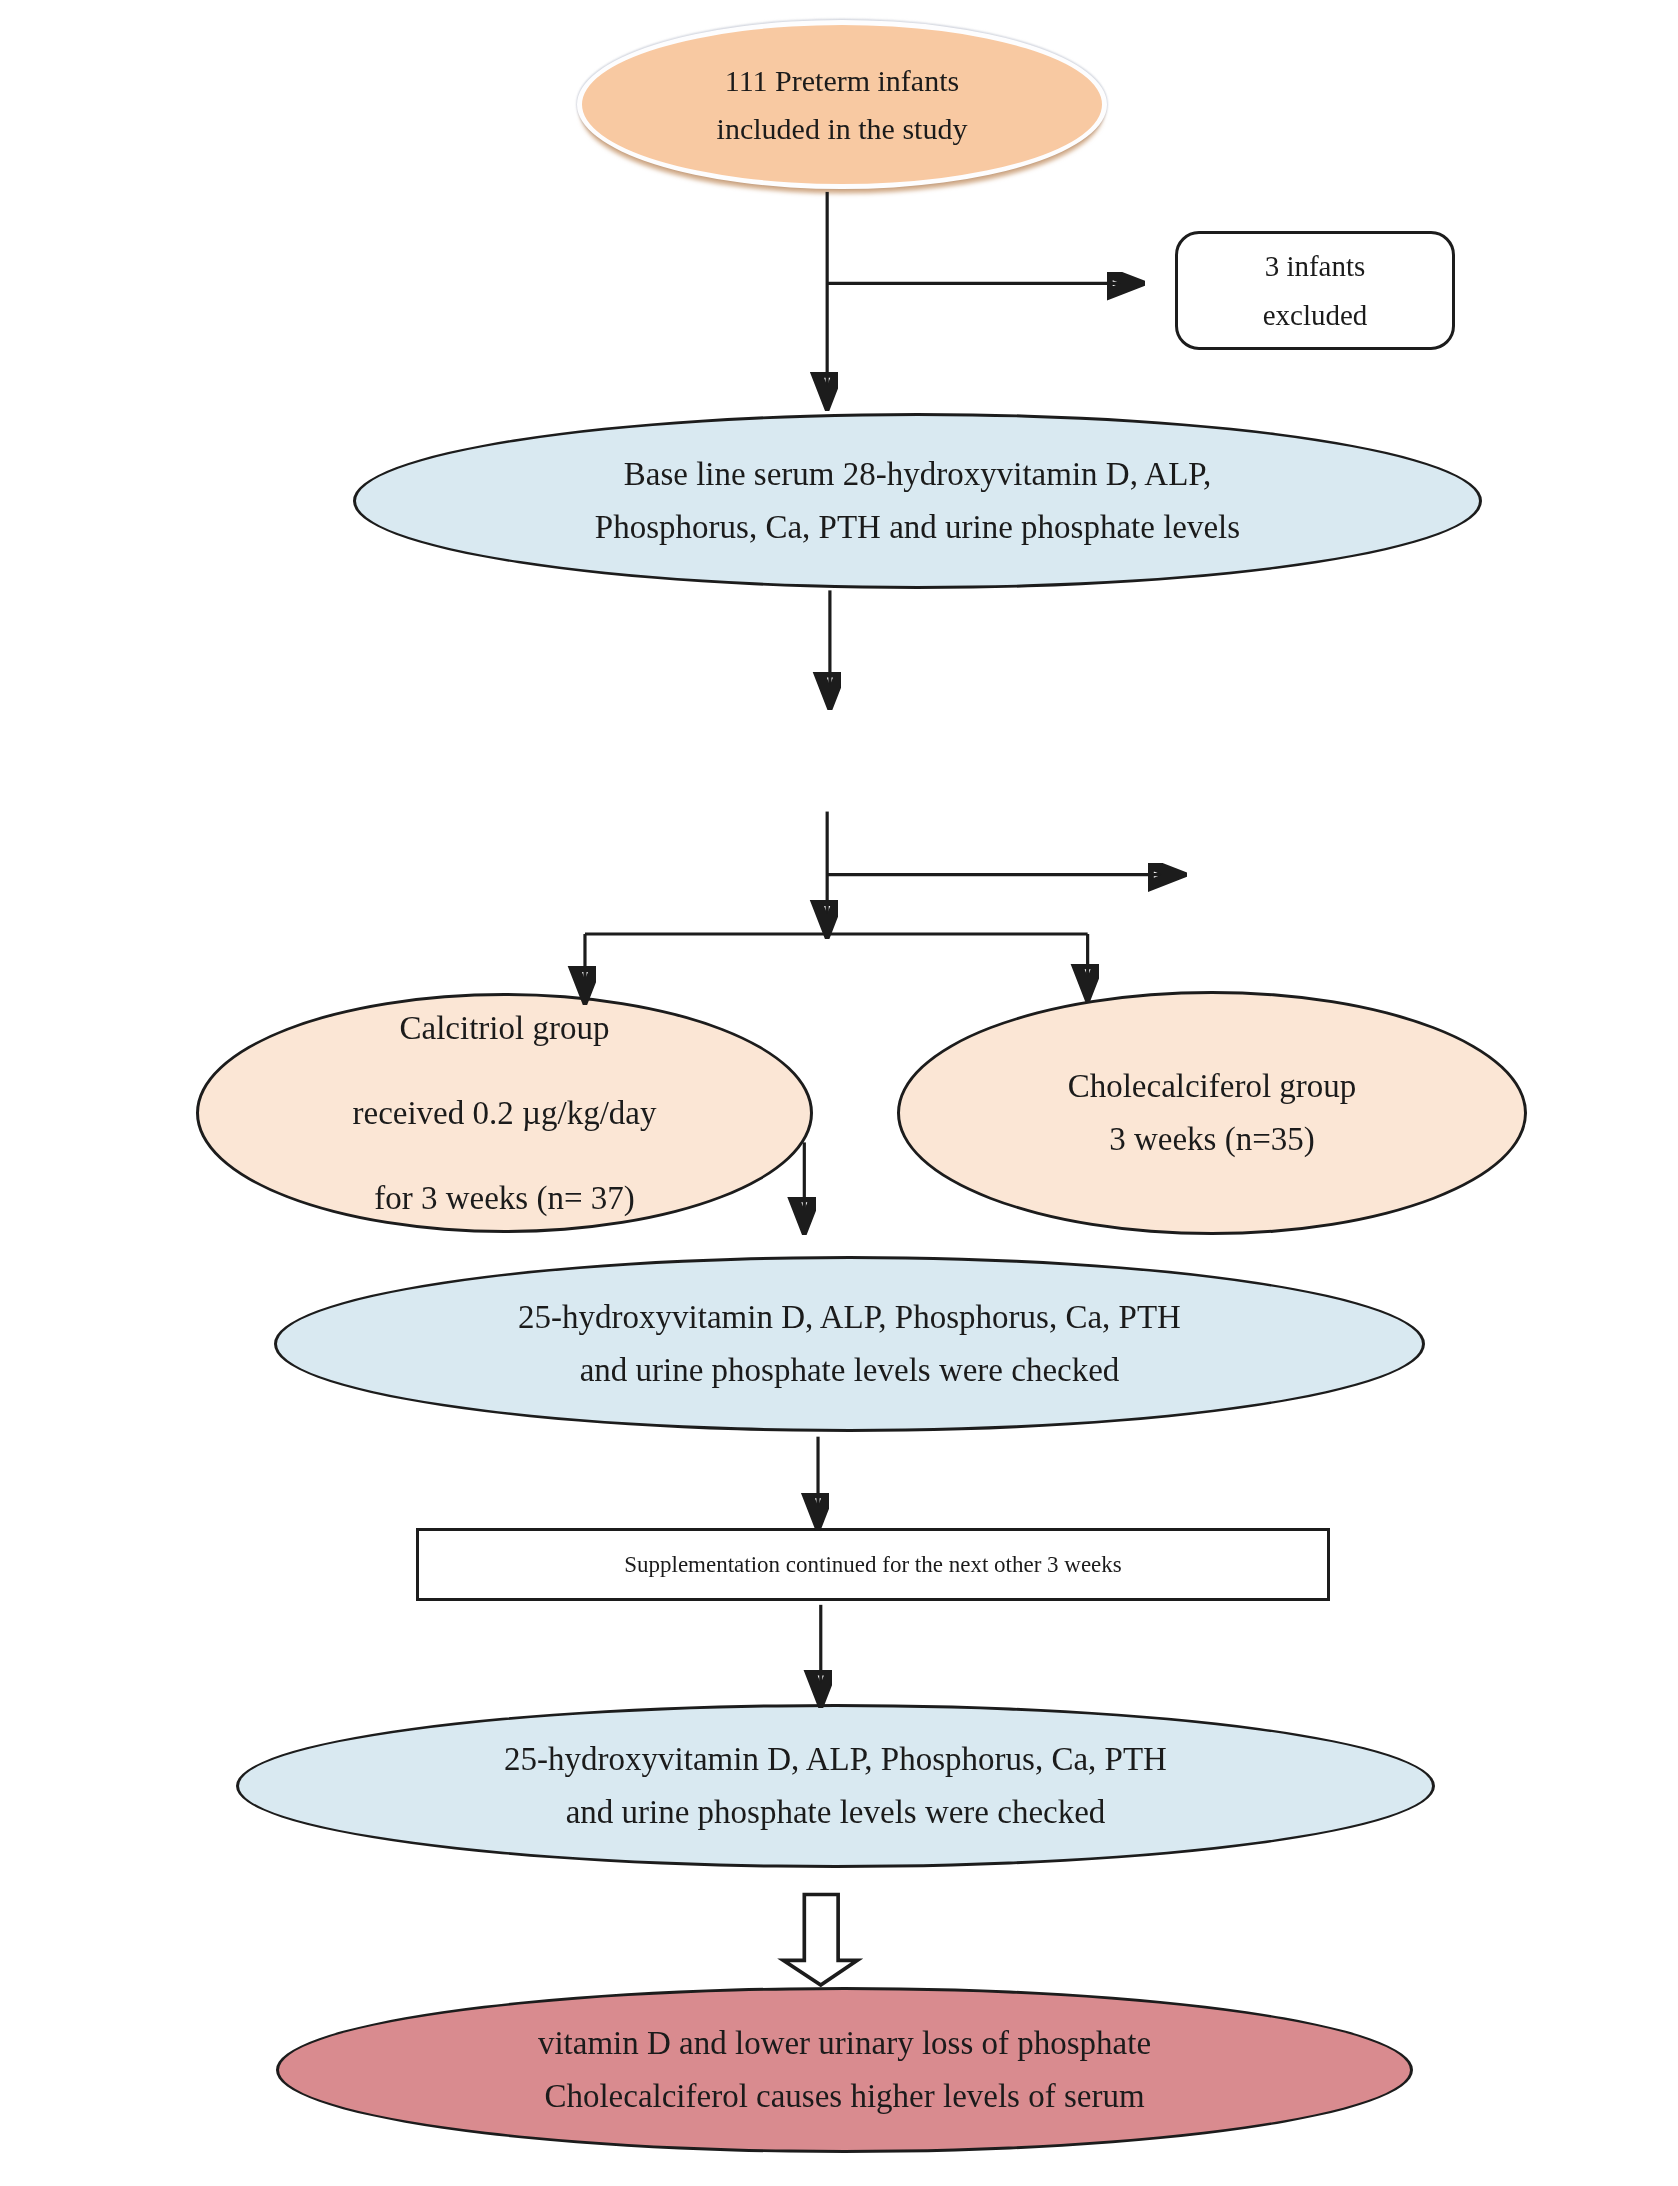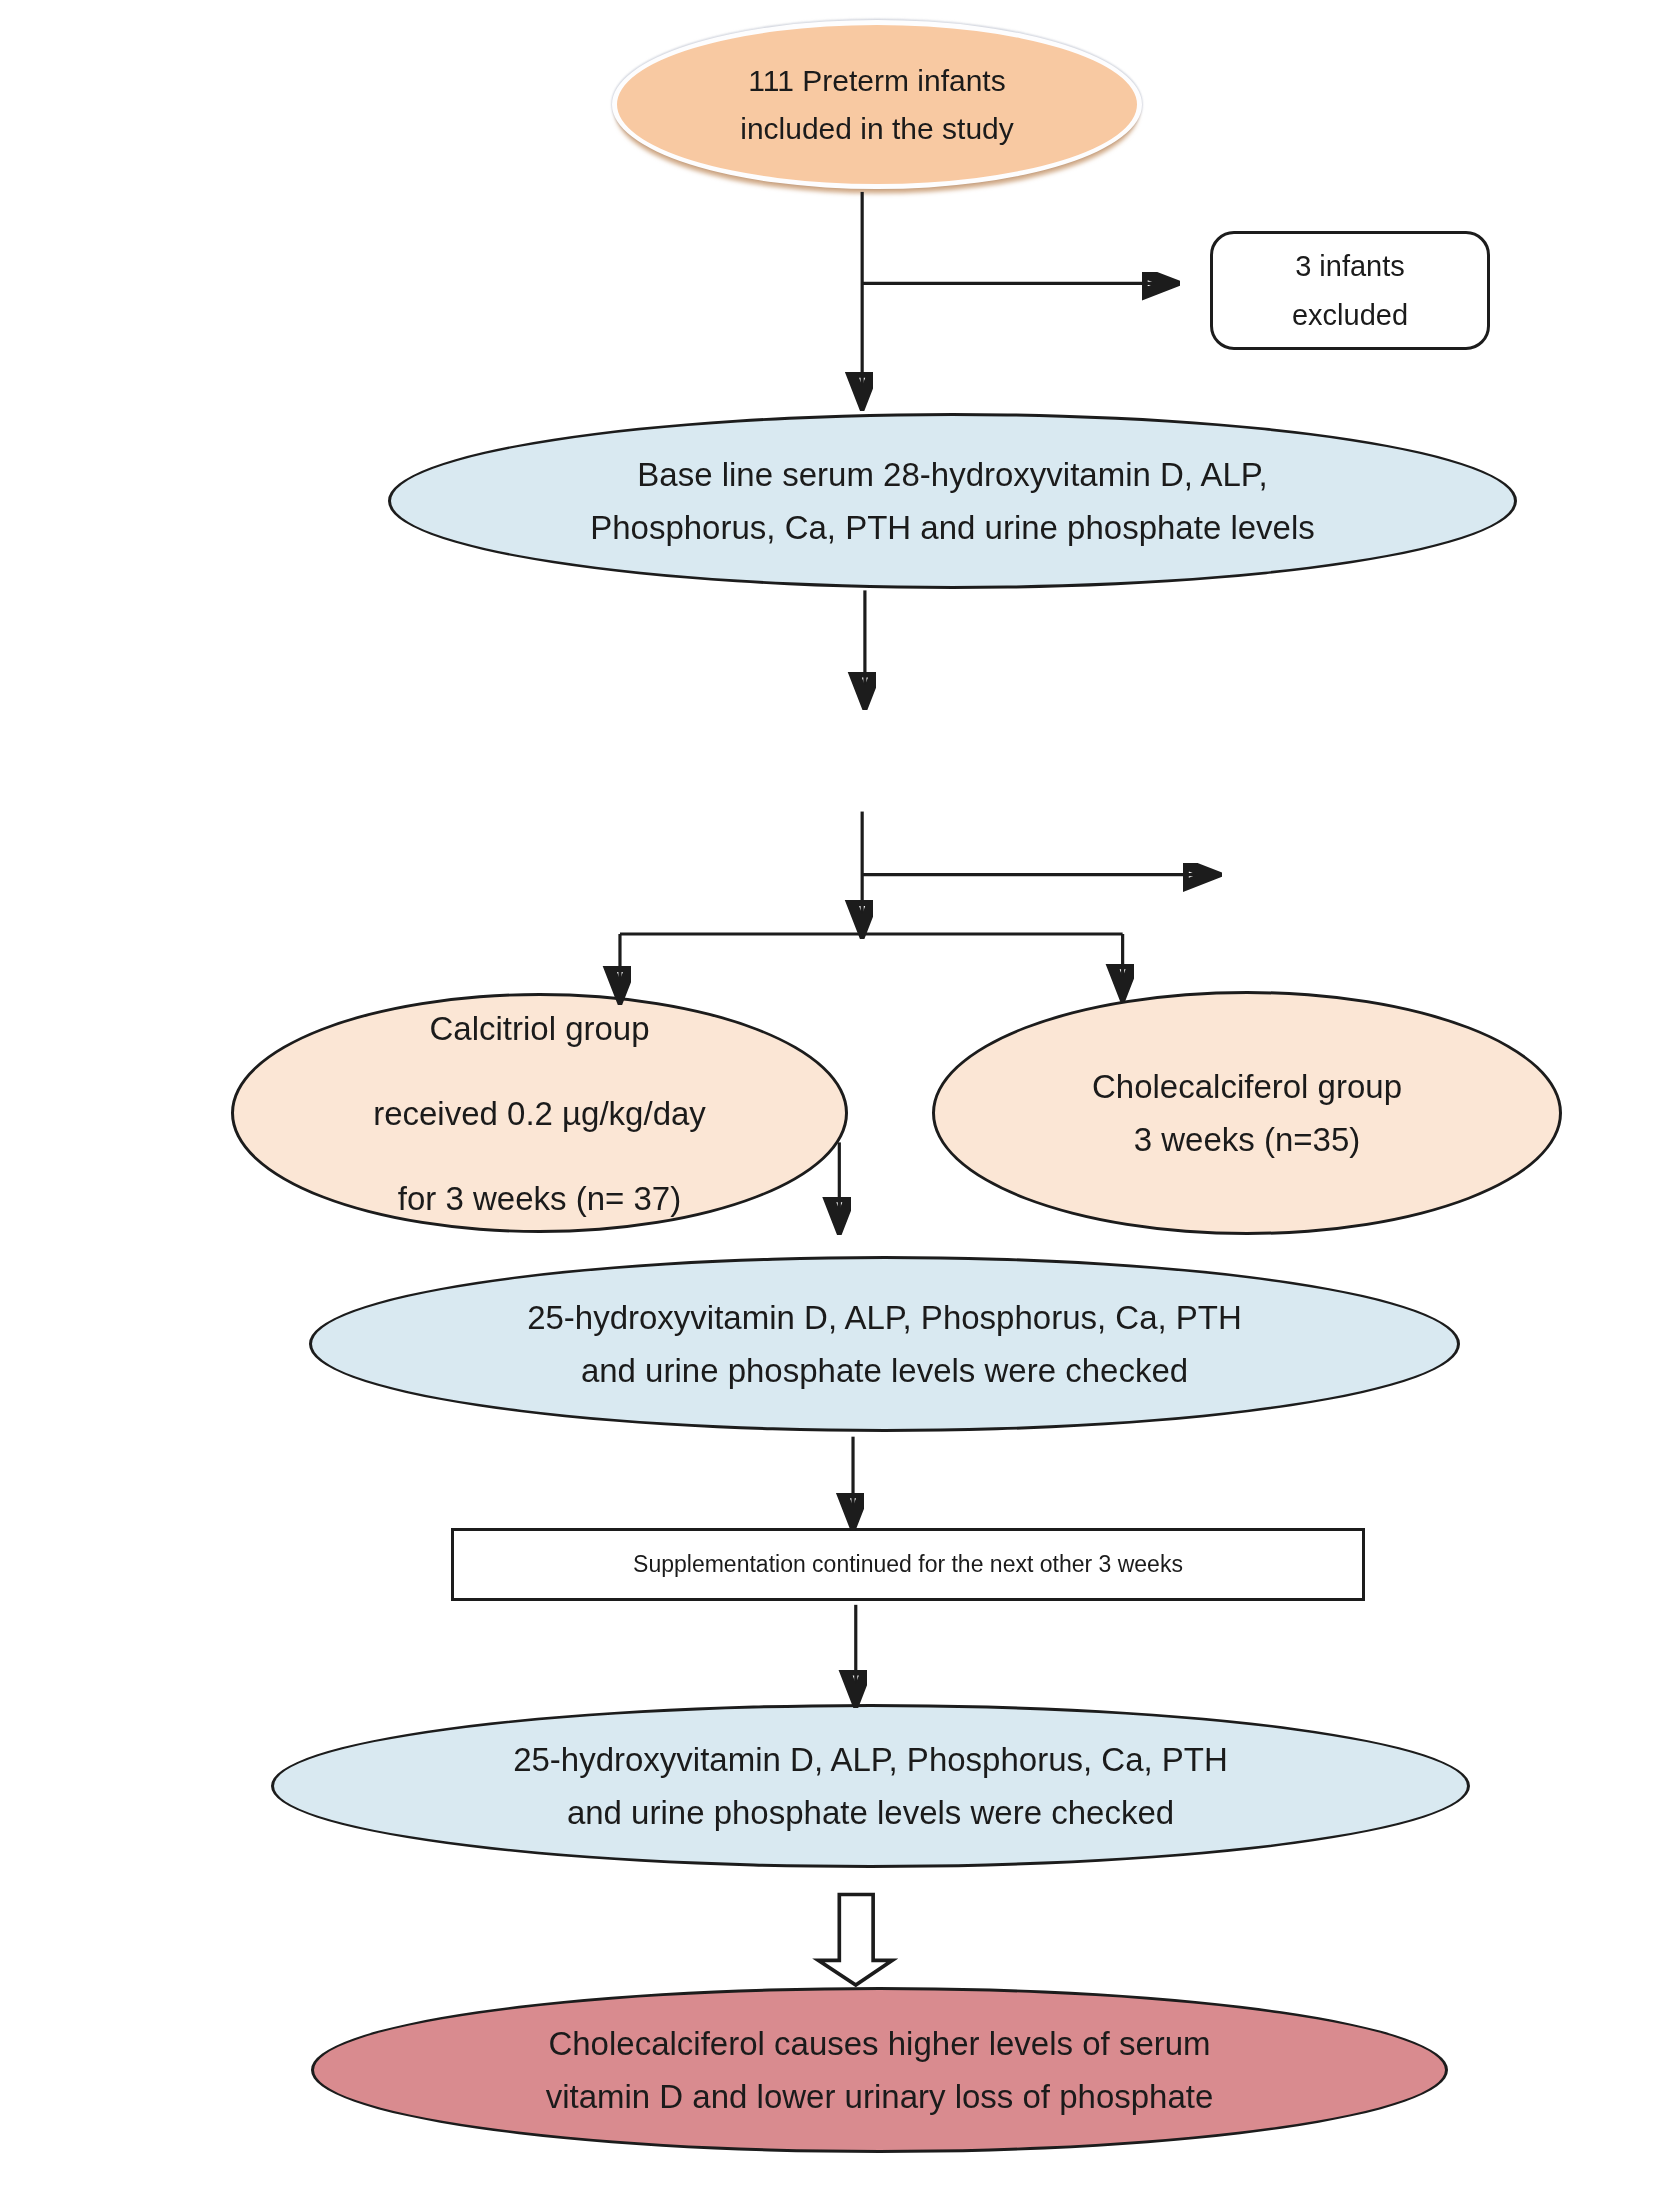--- a/index.html
+++ b/index.html
@@ -1,23 +1,22 @@
 <!DOCTYPE html>
 <html style="--peach: #f8c9a2; --light_peach: #fbe6d5; --blue: #d9e9f1; --rose: #d98b8f; --box_bg: #ffffff; --outline: #1c1c1c; --text: #1b1b1b;font-size:14.6px"><head>
 <meta charset="utf-8">
 <style>
   html,body{margin:0;padding:0;background:#ffffff;}
   #canvas{
     position:relative;
     width:1629px;height:2187px;
     background:#ffffff;
-    font-family:Liberation Sans, sans-serif;
+    font-family:Liberation Serif, serif;
     color:var(--text,#1b1b1b);
     overflow:hidden;
-    margin-left:35px;
   }
   .node{
     position:absolute;
     display:flex;flex-direction:column;
     align-items:center;justify-content:center;
     text-align:center;
     box-sizing:border-box;
     font-size:33px;
     line-height:53px;
   }
@@ -126,22 +125,22 @@
   <div class="node rectbox n-supplementation">
     <span>Supplementation continued for the next other 3 weeks</span>
   </div>
 
   <div class="node ellipse blue n-endcheck">
     <span>25-hydroxyvitamin D, ALP, Phosphorus, Ca, PTH</span>
     <span>and urine phosphate levels were checked</span>
   </div>
 
   <div class="node ellipse rose n-conclusion">
+    <span>vitamin D and lower urinary loss of phosphate</span>
     <span>Cholecalciferol causes higher levels of serum</span>
-    <span>vitamin D and lower urinary loss of phosphate</span>
   </div>
 
   <svg class="connectors" width="1679" height="2187" viewBox="0 0 1837 2393">
     <defs>
       <marker id="ah" markerWidth="12" markerHeight="10" refX="8.2" refY="3.5" orient="auto" markerUnits="strokeWidth">
         <path d="M0,0 L9,3.5 L0,7 Z" fill="#1c1c1c" stroke="none"></path>
       </marker>
     </defs>
 
     <line x1="905" y1="210" x2="905" y2="436" marker-end="url(#ah)"></line>

